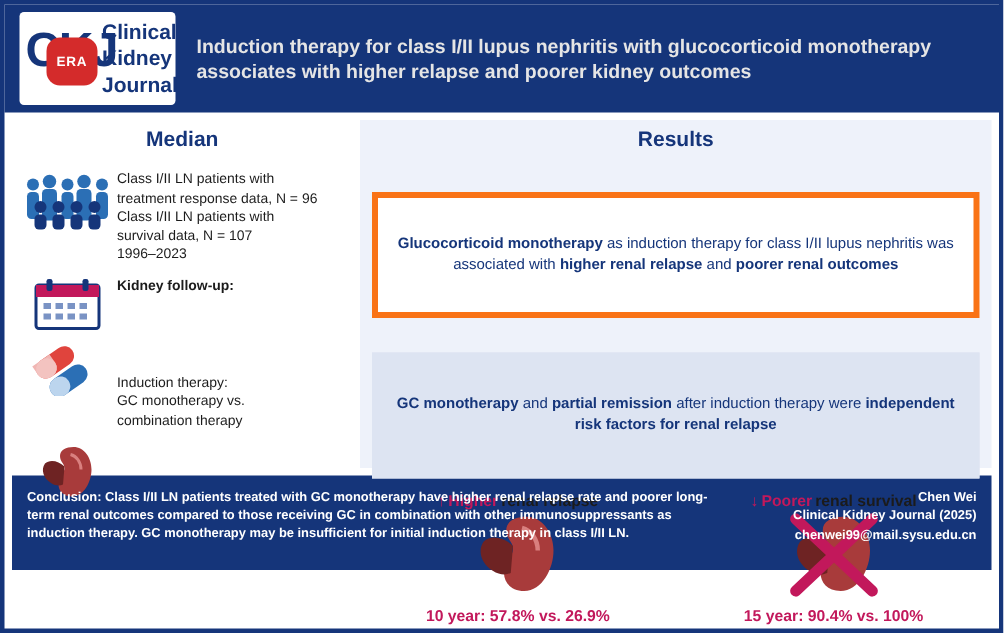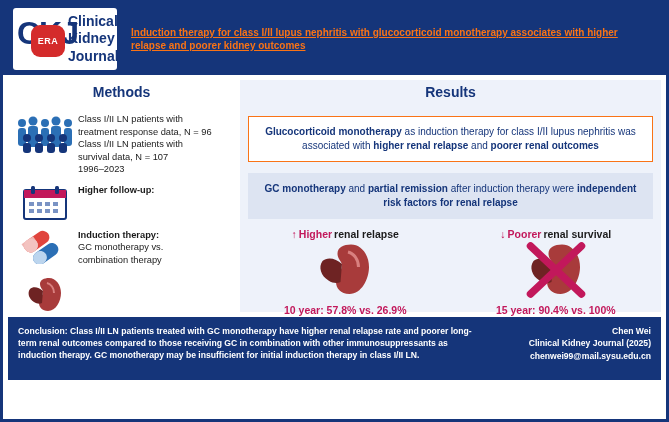--- a/index.html
+++ b/index.html
@@ -78,26 +78,25 @@
   }
   .logo-words {
     margin-left: 3px;
     font-size: 14px;
     font-weight: bold;
     color: #15357a;
     line-height: 1.25;
   }
   .header-title {
     flex: 1;
-    color: #f97316;
-    font-size: 10px;
+    color: #e5e5e5;
+    font-size: 13px;
     font-weight: bold;
     line-height: 1.33;
     padding: 0 8px 0 14px;
-    text-decoration: underline;
   }
 
   
   .subtitle-band {
     margin: 5px 5px 0 5px;
     background: #2255a8;
     color: #ffffff;
     font-size: 11px;
     font-weight: bold;
     padding: 9px 12px;
@@ -153,28 +152,28 @@
   }
   .m-text {
     font-size: 9.3px;
     color: #1b1b1b;
     line-height: 1.35;
     padding-top: 1px;
   }
 
   
   .r-block {
-    margin: 4px 8px 7px 8px;
+    margin: 16px 8px 7px 8px;
     background: #ffffff;
-    border: 1px solid #f97316;
+    border: 4px solid #f97316;
     color: #15357a;
     font-size: 10px;
     line-height: 1.4;
     text-align: center;
-    padding: 8px 10px;
+    padding: 24px 10px;
     box-sizing: border-box;
   }
   .r-block.alt {
     background: #dde4f2;
     border-color: #dde4f2;
   }
   .r-outcomes {
     display: flex;
     flex: 1;
   }
@@ -252,21 +251,21 @@
         <div>Journal</div>
       </div>
     </div>
     <div class="header-title">Induction therapy for class I/II lupus nephritis with glucocorticoid monotherapy associates with higher relapse and poorer kidney outcomes</div>
   </div>
 
 
   <div class="body-cols">
 
     <div class="col-methods">
-      <div class="section-head">Methods</div>
+      <div class="section-head">Median</div>
       <div class="rule"></div>
 
       <div class="m-row">
         <div class="m-icon">
           <svg width="60" height="40" viewBox="0 0 60 40">
             <g fill="#2b6fb5">
               <circle cx="7" cy="9" r="4"></circle>
                 <rect x="3" y="14" width="8" height="18" rx="3"></rect>
               <circle cx="18" cy="7" r="4.5"></circle>
                 <rect x="13" y="12" width="10" height="21" rx="3"></rect>
@@ -311,40 +310,40 @@
               <rect x="23" y="17" width="5" height="4"></rect>
                 <rect x="31" y="17" width="5" height="4"></rect>
               <rect x="7" y="24" width="5" height="4"></rect>
                 <rect x="15" y="24" width="5" height="4"></rect>
               <rect x="23" y="24" width="5" height="4"></rect>
                 <rect x="31" y="24" width="5" height="4"></rect>
             </g>
           </svg>
         </div>
         <div class="m-text">
-          <div style="font-weight:bold;">Higher follow-up:</div>
+          <div style="font-weight:bold;">Kidney follow-up:</div>
         </div>
       </div>
 
       <div class="m-row">
         <div class="m-icon">
           <svg width="48" height="34" viewBox="0 0 48 34">
             <g transform="rotate(-35 16 12)">
               <rect x="2" y="5" width="28" height="13" rx="6.5" fill="#e0443d"></rect>
               <path d="M2 11.5 h14 v6.5 a6.5 6.5 0 0 1 -6.5 6.5 h-1 A6.5 6.5 0 0 1 2 18z" fill="#f0b6b3" transform="translate(0,-6.5)"></path>
               <rect x="2" y="5" width="14" height="13" rx="6.5" fill="#f3c3c0"></rect>
             </g>
             <g transform="rotate(-35 20 24)">
               <rect x="10" y="20" width="28" height="13" rx="6.5" fill="#2b6fb5"></rect>
               <rect x="10" y="20" width="14" height="13" rx="6.5" fill="#bcd5ee"></rect>
             </g>
           </svg>
         </div>
         <div class="m-text">
-          <div style="font-weight:bold;">Induction therapy:</div>
+          <div style="font-weight:normal;margin-top:20px;">Induction therapy:</div>
           <div>GC monotherapy vs.</div>
           <div>combination therapy</div>
         </div>
       </div>
 
       <div class="m-row">
         <div class="m-icon">
           <svg width="44" height="40" viewBox="0 0 44 40">
             <path d="M26 3c7 0 12 7 12 15s-5 18-13 18c-6 0-9-4-9-8 0-5 4-7 4-11 0-3-3-4-3-8 0-4 4-6 9-6z" fill="#a83b3b"></path>
             <path d="M20 16c-4-4-10-5-13-2-3 4-1 10 4 13 3 2 6 2 8 1" fill="#6e2323"></path>

